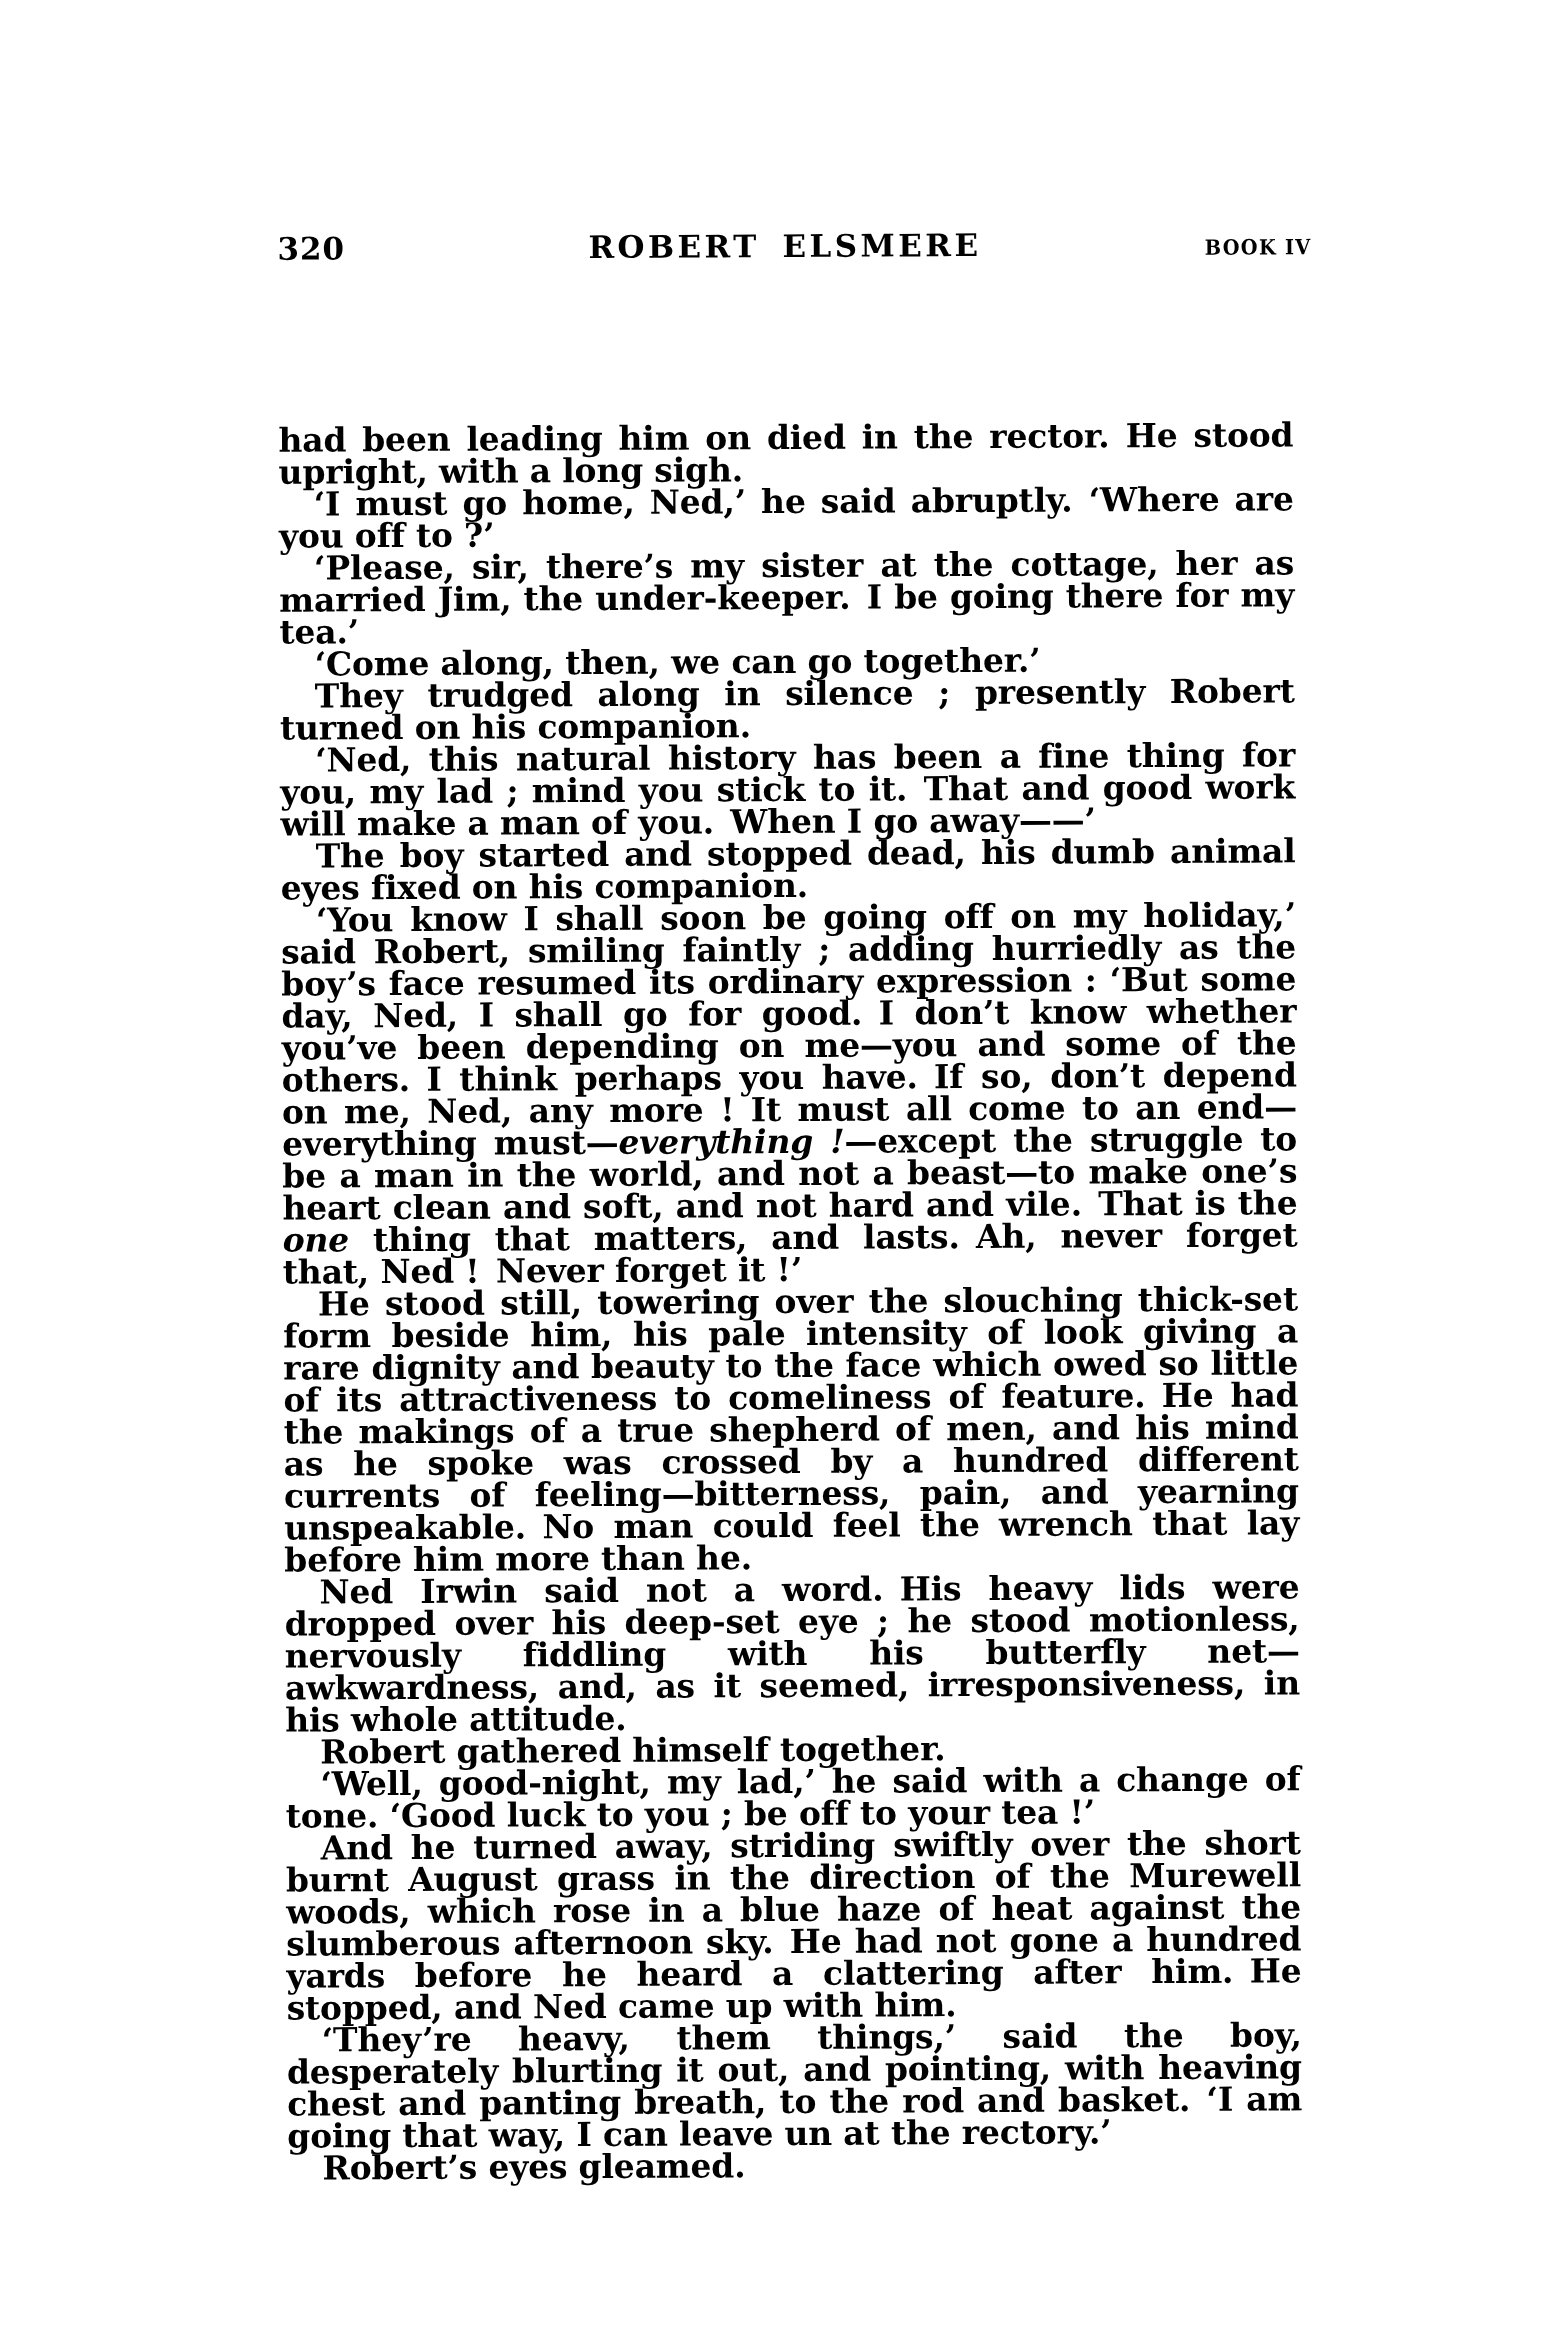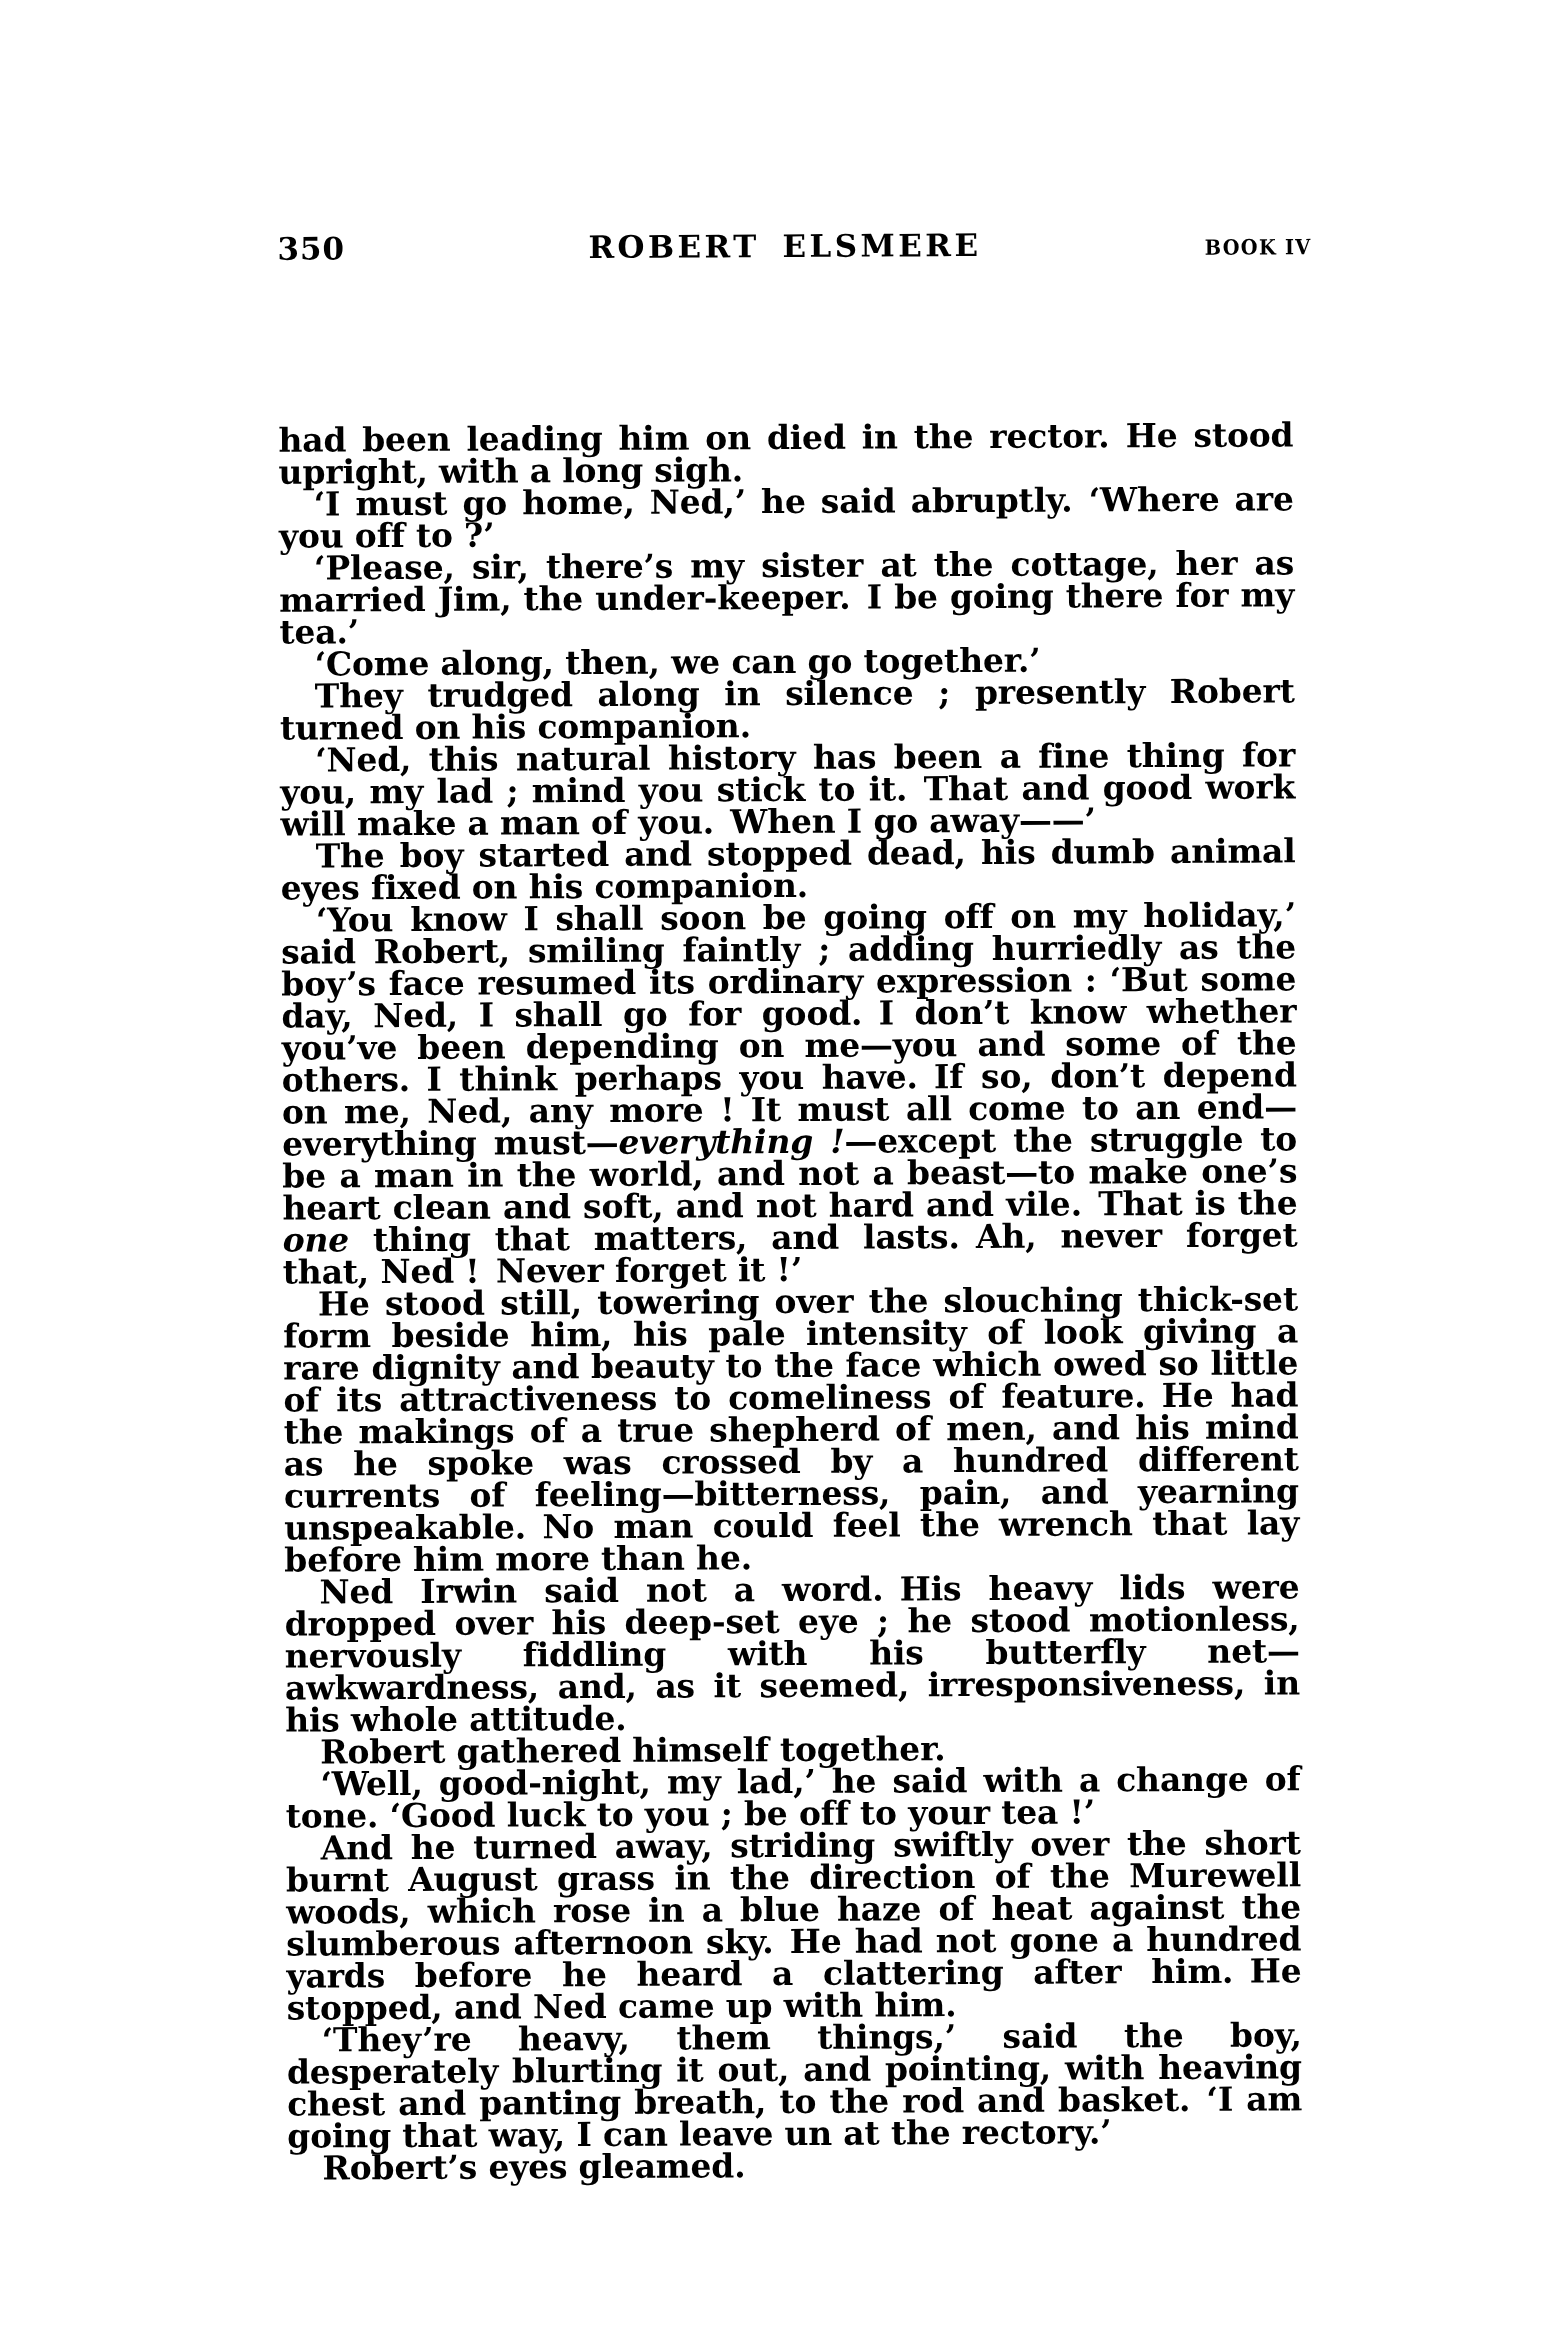--- a/index.html
+++ b/index.html
@@ -73,21 +73,21 @@
     font-style: italic;
   }
 </style>
 </head>
 <body>
 
 <div class="sheet">
   <div class="scan-rotate">
 
     <div class="page-header">
-      <span class="page-number">350</span>
+      <span class="page-number">320</span>
       <span class="running-title">ROBERT ELSMERE</span>
       <span class="book-label">BOOK IV</span>
     </div>
 
     <div class="text-body">
         <p><span>had been leading him on died in the rector. He stood upright, with a long sigh.</span></p>
         <p class="indent"><span>‘I must go home, Ned,’ he said abruptly. ‘Where are you off to ?’</span></p>
         <p class="indent"><span>‘Please, sir, there’s my sister at the cottage, her as married Jim, the under-keeper. I be going there for my tea.’</span></p>
         <p class="indent"><span>‘Come along, then, we can go together.’</span></p>
         <p class="indent"><span>They trudged along in silence ; presently Robert turned on his companion.</span></p>

